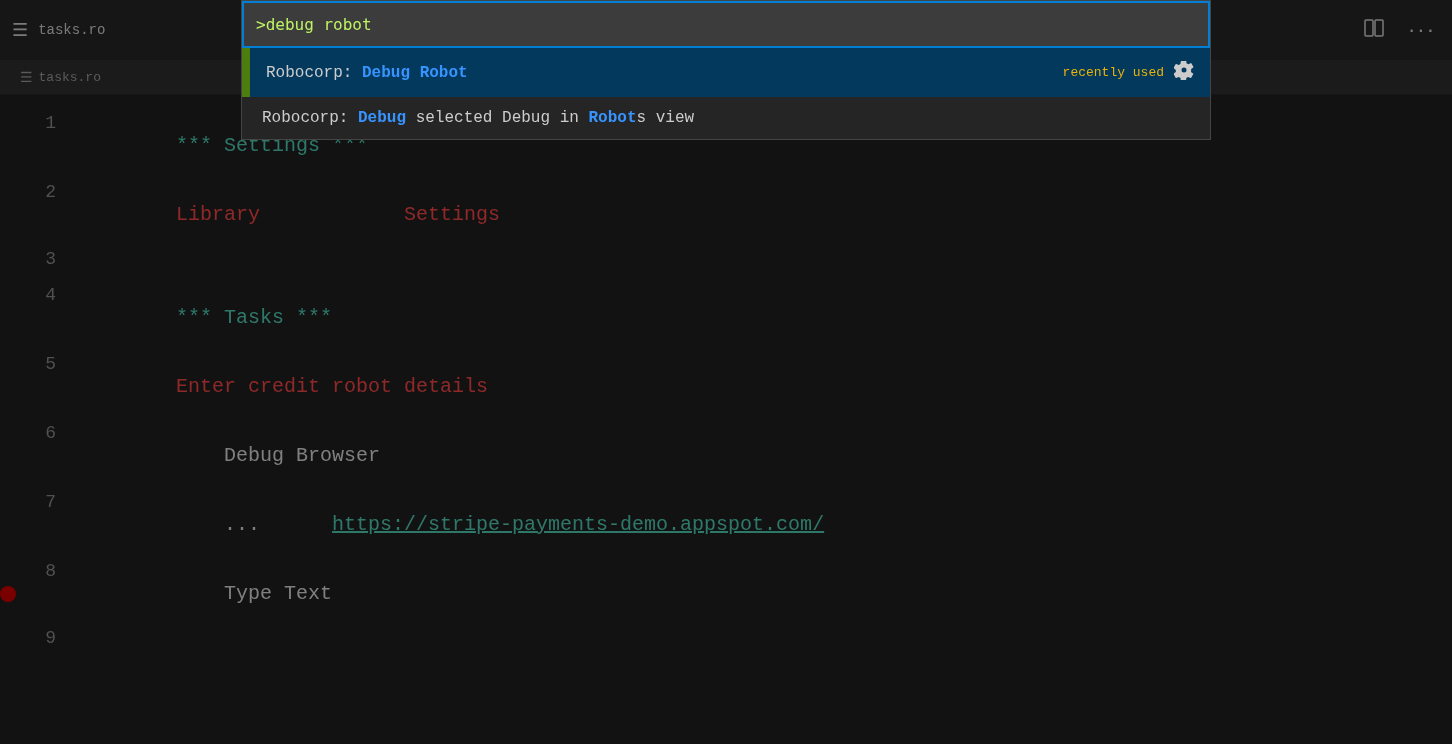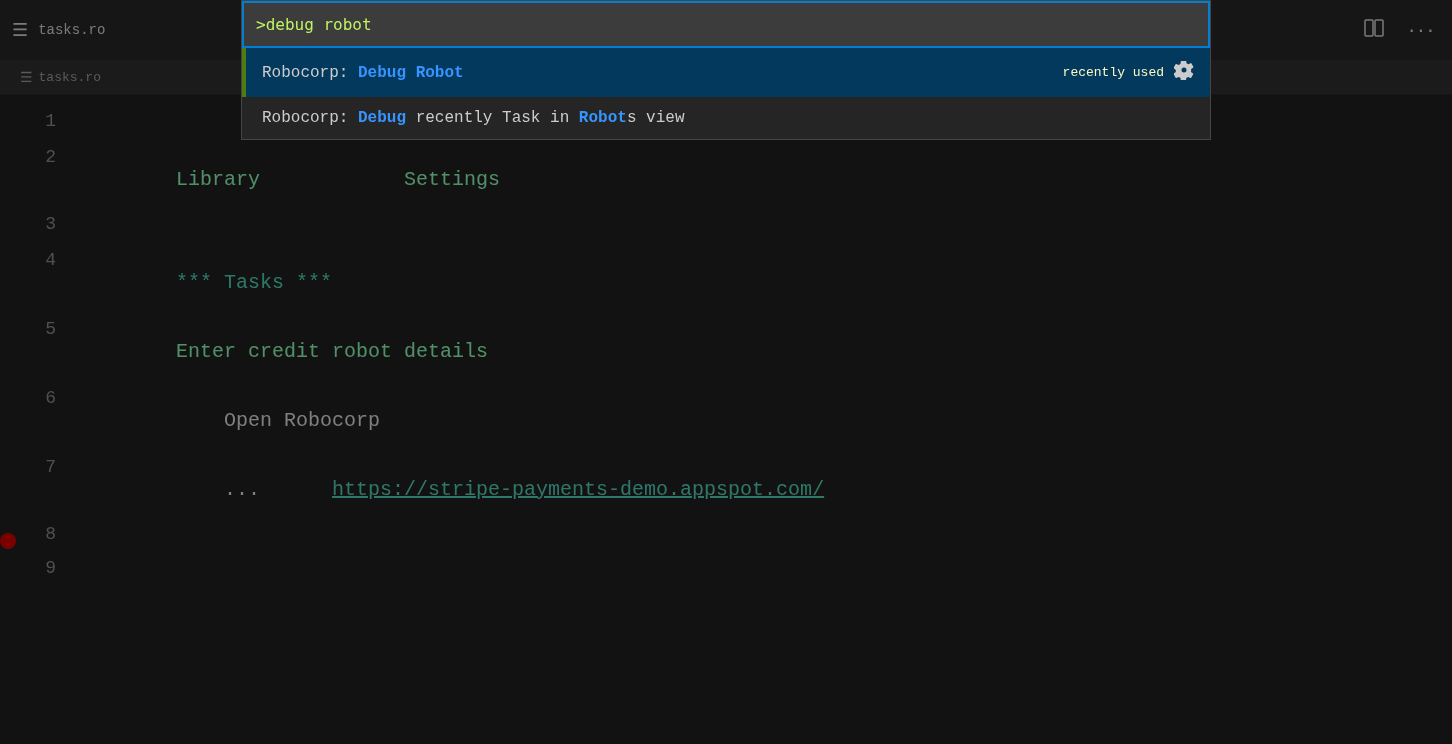--- a/index.html
+++ b/index.html
@@ -122,21 +122,21 @@
     .command-item-text .prefix {
       color: #cccccc;
     }
 
     .command-item-text .highlight {
       color: #3794ff;
       font-weight: bold;
     }
 
     .command-item-meta {
-      color: #fef9c3;
+      color: #eab308;
       font-size: 13px;
       margin-right: 10px;
     }
 
     .gear-icon {
       color: #cccccc;
       font-size: 18px;
       cursor: pointer;
     }
 
@@ -194,21 +194,21 @@
       margin-right: 24px;
       user-select: none;
     }
 
     .line-content {
       font-size: 20px;
       white-space: pre;
     }
 
     .c-teal { color: #4ec9b0; }
-    .c-cyan { color: #86efac; }
+    .c-cyan { color: #ef4444; }
     .c-white { color: #d4d4d4; }
     .c-link { color: #4ec9b0; text-decoration: underline; }
 
     .breakpoint {
       position: absolute;
       left: 0;
       top: 50%;
       transform: translateY(-50%);
       width: 16px;
       height: 16px;
@@ -244,20 +244,23 @@
   <div class="editor-tab-bar">
     <div class="editor-tab">
       <span class="tab-menu-icon">☰</span>
       <span>tasks.ro</span>
     </div>
   </div>
   <div class="code-area editor-scroll">
 
     <div class="code-line">
       <span class="line-number">1</span>
+      <span class="line-content">
+        <span class="c-teal">*** </span><span class="c-teal">Settings</span><span class="c-teal"> ***</span>
+      </span>
     </div>
 
     <div class="code-line">
       <span class="line-number">2</span>
       <span class="line-content">
         <span class="c-cyan">Library</span><span class="c-white">            </span><span class="c-cyan">Settings</span>
       </span>
     </div>
 
     <div class="code-line">
@@ -275,66 +278,69 @@
     <div class="code-line">
       <span class="line-number">5</span>
       <span class="line-content">
         <span class="c-cyan">Enter credit robot details</span>
       </span>
     </div>
 
     <div class="code-line">
       <span class="line-number">6</span>
       <span class="line-content">
-        <span class="c-white">    </span><span class="c-white">Open Robocorp</span>
+        <span class="c-white">    </span><span class="c-white">Debug Browser</span>
       </span>
     </div>
 
     <div class="code-line">
       <span class="line-number">7</span>
       <span class="line-content">
         <span class="c-white">    ...      </span><span class="c-link">https://stripe-payments-demo.appspot.com/</span>
       </span>
     </div>
 
     <div class="code-line">
       <div class="breakpoint"></div>
       <span class="line-number">8</span>
+      <span class="line-content">
+        <span class="c-white">    Type Text</span>
+      </span>
     </div>
 
     <div class="code-line">
       <span class="line-number">9</span>
       <span class="line-content"></span>
     </div>
 
   </div>
 </div>
 
 <div class="command-palette-overlay">
   <div class="command-palette">
 
     <div class="command-input-wrapper">
       <input class="command-input" type="text" value="&gt;debug robot" style="">
     </div>
 
     <div class="command-results">
 
-      <div class="command-item" style="background:#04395e; border-left:4px solid #4d7c0f;justify-content:space-between;">
+      <div class="command-item" style="background:#04395e; border-left:8px solid #4d7c0f;justify-content:space-between;">
         <span class="command-item-text">
           <span class="prefix">Robocorp: </span><span class="highlight" style="color:#3794ff; font-weight:bold;">Debug Robot</span>
         </span>
         <span class="command-item-meta">recently used</span>
         <span class="gear-icon" title="Configure keybinding">
           <svg width="20" height="20" viewBox="0 0 20 20" fill="#cccccc">
             <path d="M10 12.5a2.5 2.5 0 1 1 0-5 2.5 2.5 0 0 1 0 5zm7.1-1.45c.04-.32.07-.64.07-.97s-.03-.65-.07-.97l2.11-1.65c.19-.15.24-.42.12-.63l-2-3.46c-.12-.22-.39-.3-.61-.22l-2.49 1c-.52-.4-1.08-.73-1.69-.98l-.38-2.65C11.96 1.1 11.7.9 11.4.9h-4c-.3 0-.56.2-.6.49l-.38 2.65c-.61.25-1.17.59-1.69.98l-2.49-1c-.23-.09-.49 0-.61.22l-2 3.46c-.13.21-.07.48.12.63l2.11 1.65c-.04.32-.07.65-.07.97s.03.65.07.97l-2.11 1.65c-.19.15-.24.42-.12.63l2 3.46c.12.22.39.3.61.22l2.49-1c.52.4 1.08.73 1.69.98l.38 2.65c.04.29.3.49.6.49h4c.3 0 .56-.2.6-.49l.38-2.65c.61-.25 1.17-.59 1.69-.98l2.49 1c.23.09.49 0 .61-.22l2-3.46c.12-.21.07-.48-.12-.63l-2.11-1.65z"></path>
           </svg>
         </span>
       </div>
 
       <div class="command-item" style="border-left:4px solid transparent;">
         <span class="command-item-text">
-          <span class="prefix">Robocorp: </span><span class="highlight" style="color:#3794ff; font-weight:bold;">Debug</span><span class="prefix"> recently Task in </span><span class="highlight" style="color:#3794ff; font-weight:bold;">Robot</span><span class="prefix">s view</span>
+          <span class="prefix">Robocorp: </span><span class="highlight" style="color:#3794ff; font-weight:bold;">Debug</span><span class="prefix"> selected Debug in </span><span class="highlight" style="color:#3794ff; font-weight:bold;">Robot</span><span class="prefix">s view</span>
         </span>
       </div>
 
     </div>
   </div>
 </div>
 
 </body></html>

